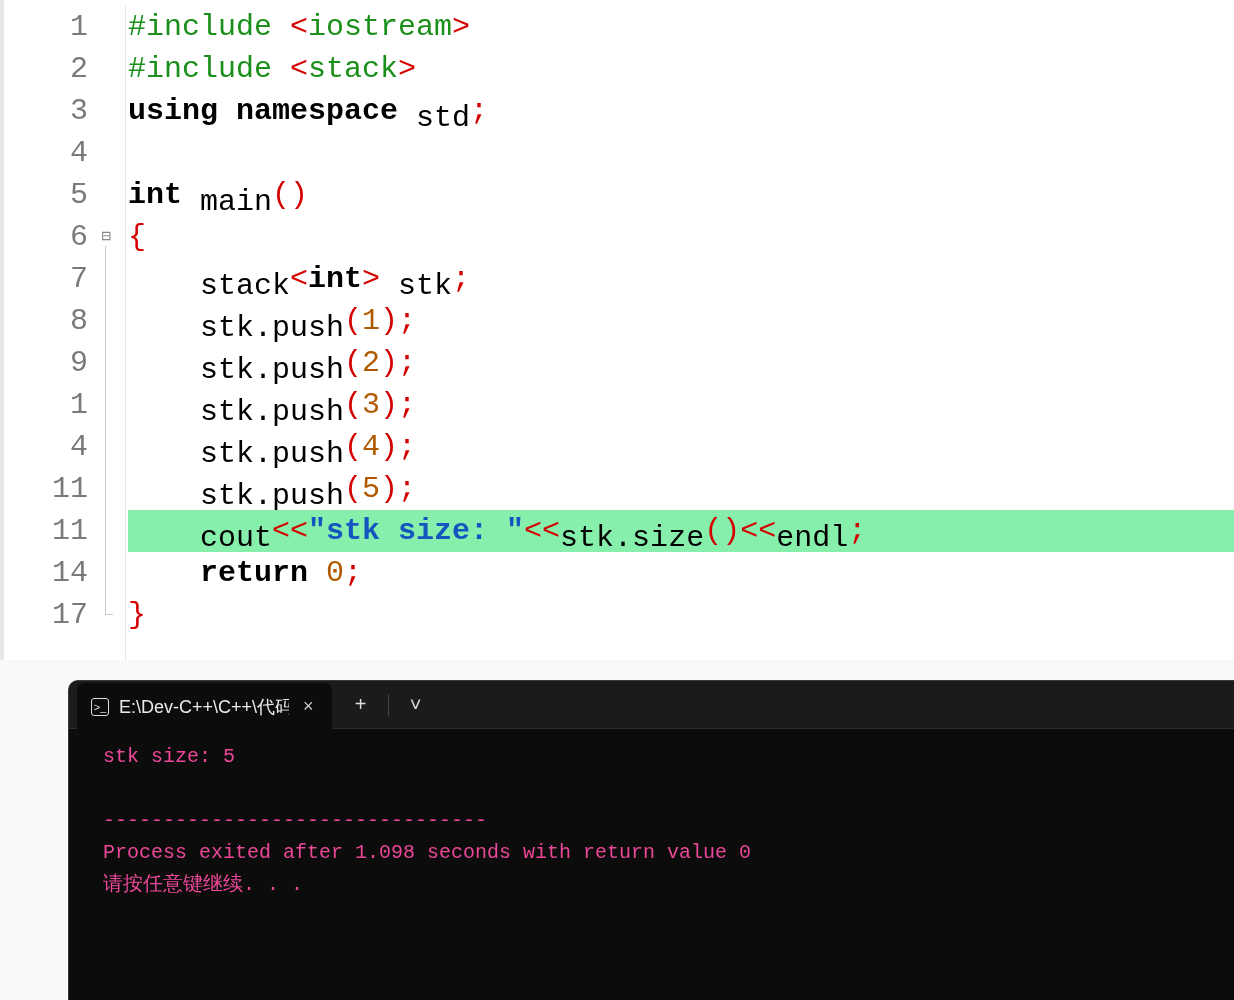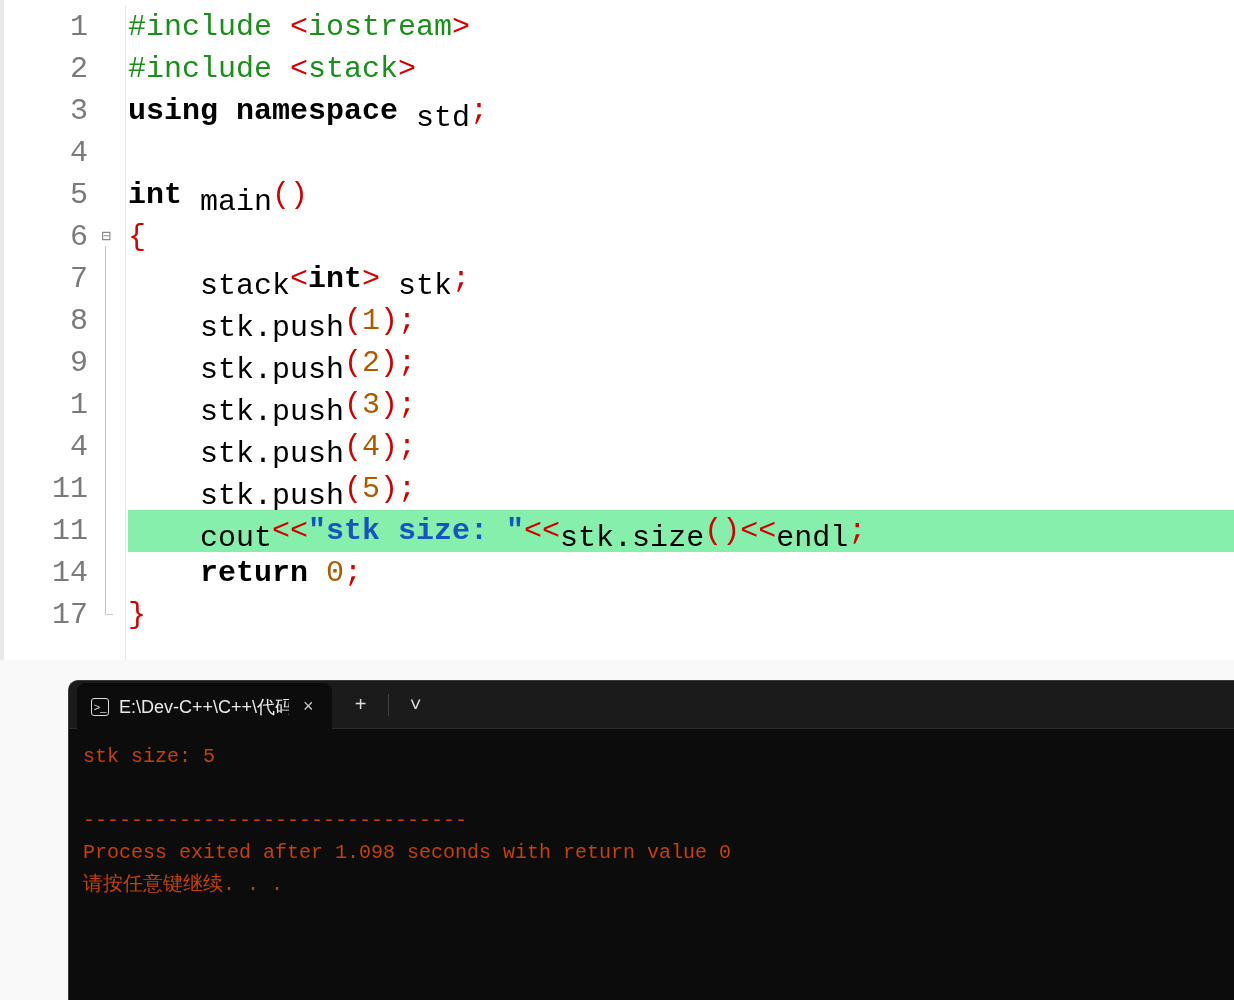--- a/index.html
+++ b/index.html
@@ -121,25 +121,26 @@
     display:flex; align-items:center; gap: 6px; margin-left: 10px;
     color: #ccc; font-family: "Segoe UI", sans-serif;
   }
   .tb-btn {
     width: 38px; height: 34px; display:flex; align-items:center; justify-content:center;
     font-size: 20px; color:#ddd; cursor:pointer;
   }
   .tb-sep { width:1px; height: 22px; background:#444; margin: 0 2px;}
   .term-body {
     padding: 12px 14px;
-    color: #c2410c;
+    color: #ec4899;
     font-family: Consolas, "Courier New", monospace;
     font-size: 20px;
     line-height: 32px;
     white-space: pre;
+    margin-left: 20px;
   }
   .watermark {
     position: absolute;
     right: 8px;
     bottom: 6px;
     color: rgba(230,230,230,0.35);
     font-family: "Microsoft YaHei","Segoe UI",sans-serif;
     font-size: 20px;
     letter-spacing: 0.5px;
   }

